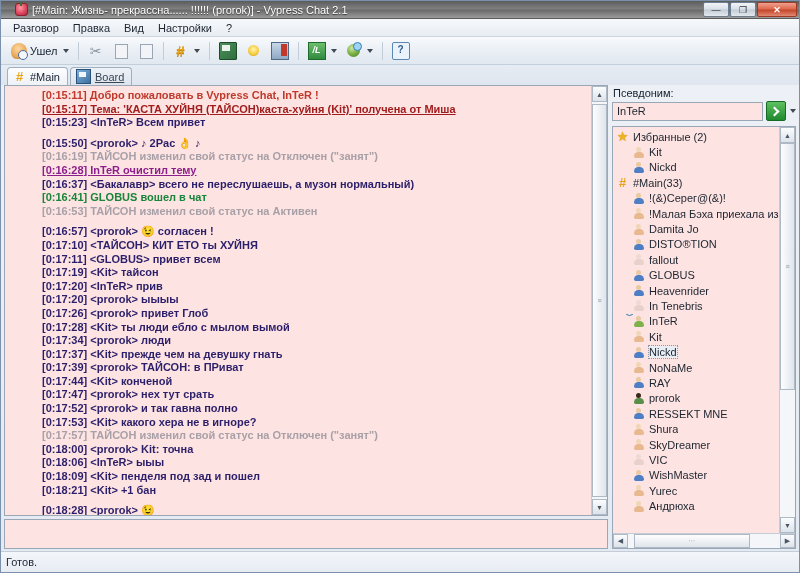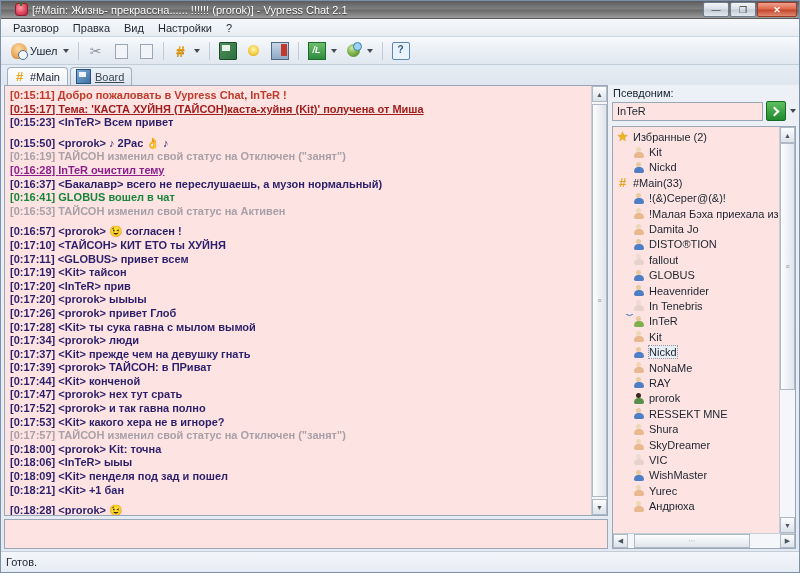--- a/index.html
+++ b/index.html
@@ -202,20 +202,21 @@
 
   
   #chat-wrap {
     flex: 1 1 auto;
     border: 1px solid #9aa7b6;
     background: #fde3e1;
     display: flex;
     min-height: 0;
     box-sizing: border-box;
     position: relative;
+    padding-left: 32px;
   }
   #chat-log {
     flex: 1 1 auto;
     overflow: hidden;
     padding: 3px 4px 2px 5px;
     font-family: "Liberation Sans", sans-serif;
     font-size: 11px;
     line-height: 13.6px;
     color: #3b2a5e;
     min-width: 0;
@@ -511,21 +512,21 @@
             <div class="msg c-join"><span class="t">[0:16:41] </span><span class="body-txt">GLOBUS вошел в чат</span></div>
             <div class="msg c-system"><span class="t">[0:16:53] </span><span class="body-txt">ТАЙСОН изменил свой статус на Активен</span></div>
             <div class="msg spacer"></div>
             <div class="msg c-user"><span class="t">[0:16:57] </span><span class="nick">&lt;prorok&gt; </span><span class="body-txt">😉 согласен !</span></div>
             <div class="msg c-user"><span class="t">[0:17:10] </span><span class="nick">&lt;ТАЙСОН&gt; </span><span class="body-txt">КИТ ЕТО ты ХУЙНЯ</span></div>
             <div class="msg c-user"><span class="t">[0:17:11] </span><span class="nick">&lt;GLOBUS&gt; </span><span class="body-txt">привет всем</span></div>
             <div class="msg c-user"><span class="t">[0:17:19] </span><span class="nick">&lt;Kit&gt; </span><span class="body-txt">тайсон</span></div>
             <div class="msg c-user"><span class="t">[0:17:20] </span><span class="nick">&lt;InTeR&gt; </span><span class="body-txt">прив</span></div>
             <div class="msg c-user"><span class="t">[0:17:20] </span><span class="nick">&lt;prorok&gt; </span><span class="body-txt">ыыыы</span></div>
             <div class="msg c-user"><span class="t">[0:17:26] </span><span class="nick">&lt;prorok&gt; </span><span class="body-txt">привет Глоб</span></div>
-            <div class="msg c-user"><span class="t">[0:17:28] </span><span class="nick">&lt;Kit&gt; </span><span class="body-txt">ты сука гавна с мылом вымой</span></div>
+            <div class="msg c-user"><span class="t">[0:17:28] </span><span class="nick">&lt;Kit&gt; </span><span class="body-txt">ты люди ебло с мылом вымой</span></div>
             <div class="msg c-user"><span class="t">[0:17:34] </span><span class="nick">&lt;prorok&gt; </span><span class="body-txt">люди</span></div>
             <div class="msg c-user"><span class="t">[0:17:37] </span><span class="nick">&lt;Kit&gt; </span><span class="body-txt">прежде  чем на девушку гнать</span></div>
             <div class="msg c-user"><span class="t">[0:17:39] </span><span class="nick">&lt;prorok&gt; </span><span class="body-txt">ТАЙСОН: в ПРиват</span></div>
             <div class="msg c-user"><span class="t">[0:17:44] </span><span class="nick">&lt;Kit&gt; </span><span class="body-txt">конченой</span></div>
             <div class="msg c-user"><span class="t">[0:17:47] </span><span class="nick">&lt;prorok&gt; </span><span class="body-txt">нех  тут срать</span></div>
             <div class="msg c-user"><span class="t">[0:17:52] </span><span class="nick">&lt;prorok&gt; </span><span class="body-txt">и так гавна полно</span></div>
             <div class="msg c-user"><span class="t">[0:17:53] </span><span class="nick">&lt;Kit&gt; </span><span class="body-txt">какого хера не в игноре?</span></div>
             <div class="msg c-system"><span class="t">[0:17:57] </span><span class="body-txt">ТАЙСОН изменил свой статус на Отключен ("занят")</span></div>
             <div class="msg c-user"><span class="t">[0:18:00] </span><span class="nick">&lt;prorok&gt; </span><span class="body-txt">Kit: точна</span></div>
             <div class="msg c-user"><span class="t">[0:18:06] </span><span class="nick">&lt;InTeR&gt; </span><span class="body-txt">ыыы</span></div>

